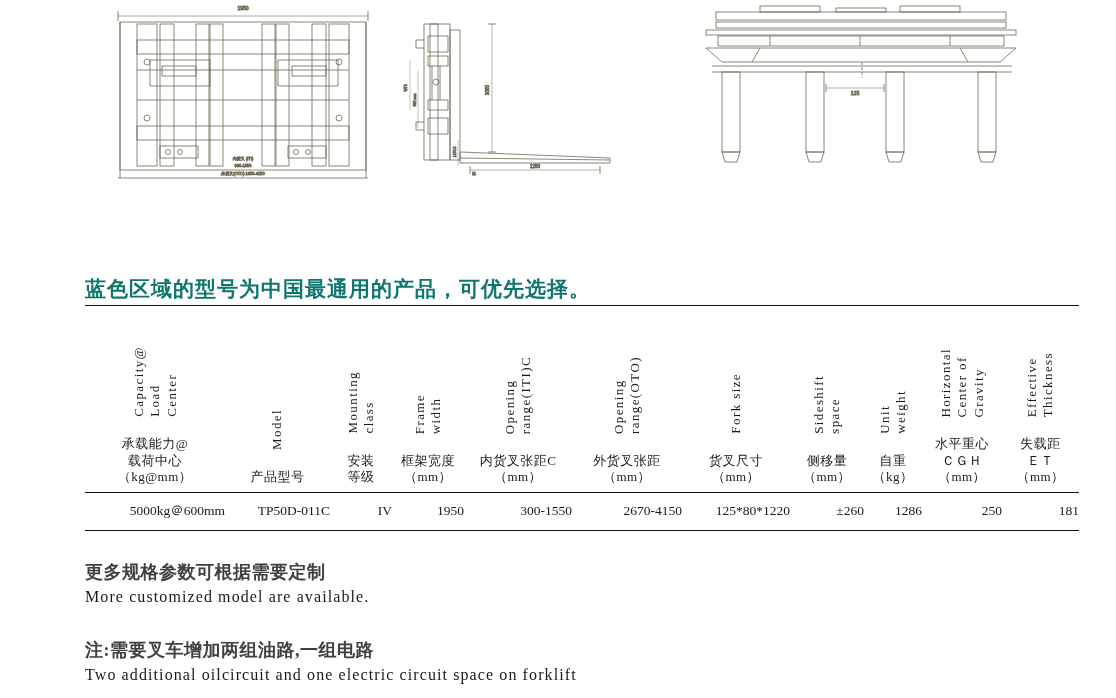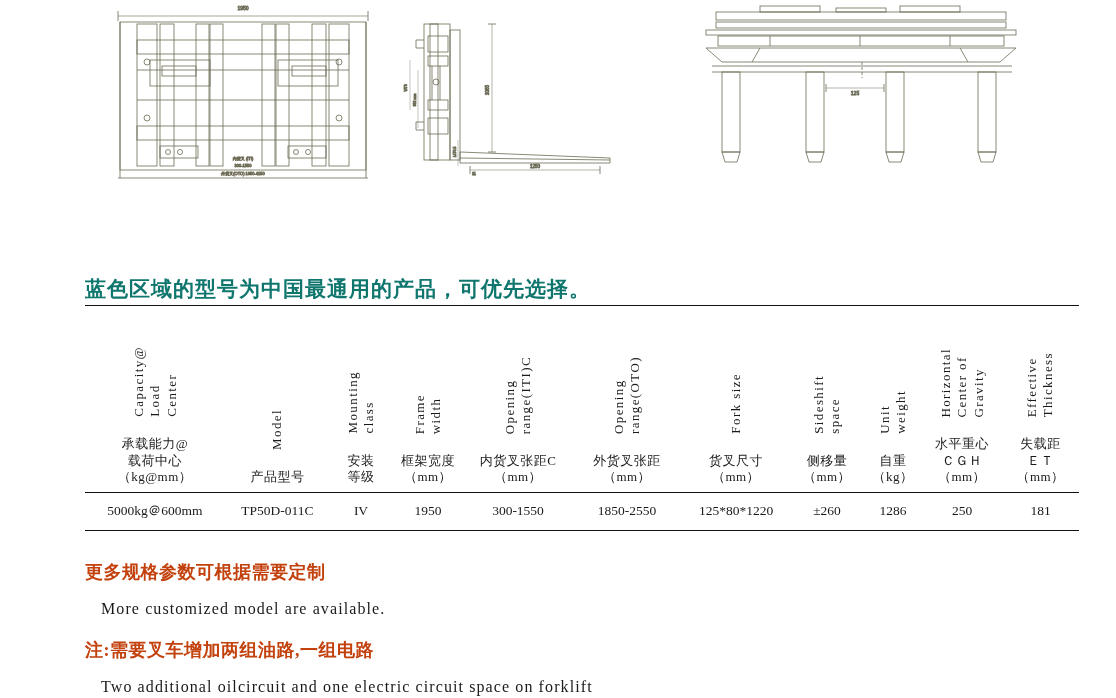--- a/index.html
+++ b/index.html
@@ -56,21 +56,21 @@
   }
   .spec-table tbody tr {
     border-bottom: 1.6px solid #111;
   }
   .spec-table th {
     vertical-align: bottom;
     padding: 0 0 6px 0;
     font-weight: normal;
   }
   .spec-table td {
-    text-align: center;
+    text-align: right;
     font-size: 13.5px;
     padding: 9px 0 10px 0;
     white-space: nowrap;
   }
   .hcell {
     display: flex;
     flex-direction: column;
     align-items: center;
     justify-content: flex-end;
     height: 180px;
@@ -99,29 +99,29 @@
   .note-block {
     position: absolute;
     left: 85px;
     font-family: "Liberation Serif", serif;
   }
   .note-1 { top: 560px; }
   .note-2 { top: 638px; }
   .note-cn {
     font-size: 18px;
     font-weight: bold;
-    color: #c2410c;
+    color: #404040;
     letter-spacing: 0.5px;
     margin: 0 0 4px 0;
   }
   .note-en {
     font-size: 16px;
     color: #1a1a1a;
     letter-spacing: 1.1px;
-    margin: 16px;
+    margin: 0;
     text-align: center;
   }
 </style>
 </head>
 <body>
 
 <div class="drawings">
   <svg class="drawing-svg" width="1116" height="215" viewBox="0 0 1116 215">
     <g stroke="#6b6b55" fill="none" stroke-width="0.8">
 
@@ -356,21 +356,21 @@
       </th>
     </tr>
   </thead>
   <tbody>
     <tr>
       <td>5000kg＠600mm</td>
       <td>TP50D-011C</td>
       <td>IV</td>
       <td>1950</td>
       <td>300-1550</td>
-      <td>1850-2550</td>
+      <td>2670-4150</td>
       <td>125*80*1220</td>
       <td>±260</td>
       <td>1286</td>
       <td>250</td>
       <td>181</td>
     </tr>
   </tbody>
 </table>
 
 <div class="note-block note-1">

